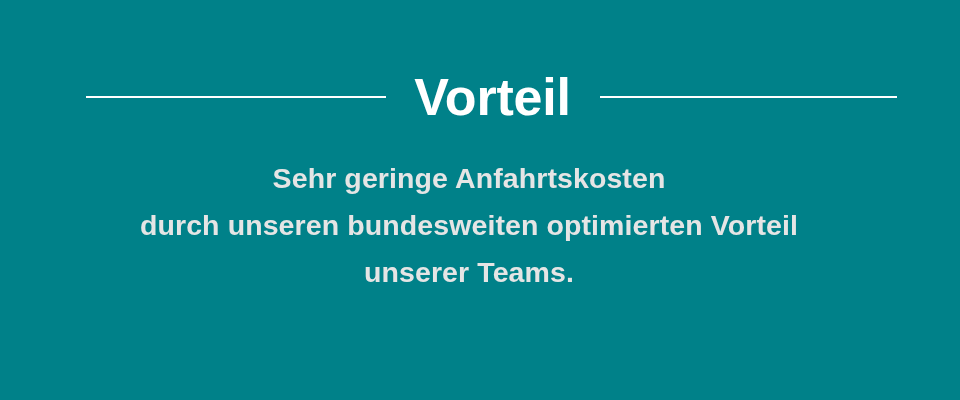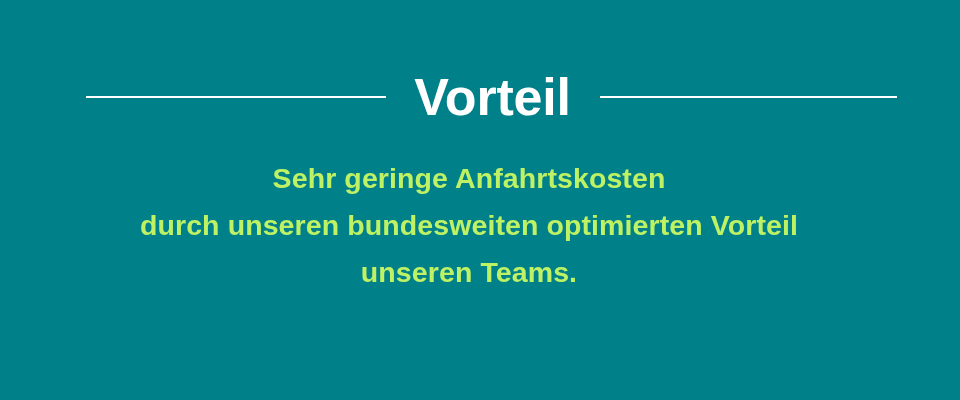--- a/index.html
+++ b/index.html
@@ -60,21 +60,21 @@
     min-width: 162px;
   }
 
   
   .body-copy {
     position: absolute;
     top: 155px;
     left: 0;
     width: 938px;
     text-align: center;
-    color: #bef264;
+    color: #e5e5e5;
     font-size: 28.5px;
     font-weight: 700;
     line-height: 47px;
     letter-spacing: 0.1px;
   }
   .body-line {
     display: block;
     white-space: nowrap;
   }
 </style>
@@ -85,16 +85,16 @@
 
   <div class="heading-row">
     <div class="rule rule-left"></div>
     <div class="page-title">Vorteil</div>
     <div class="rule rule-right"></div>
   </div>
 
   <div class="body-copy">
     <span class="body-line">Sehr geringe Anfahrtskosten</span>
     <span class="body-line">durch unseren bundesweiten optimierten Vorteil</span>
-    <span class="body-line">unseren Teams.</span>
+    <span class="body-line">unserer Teams.</span>
   </div>
 
 </div>
 
 </body></html>

